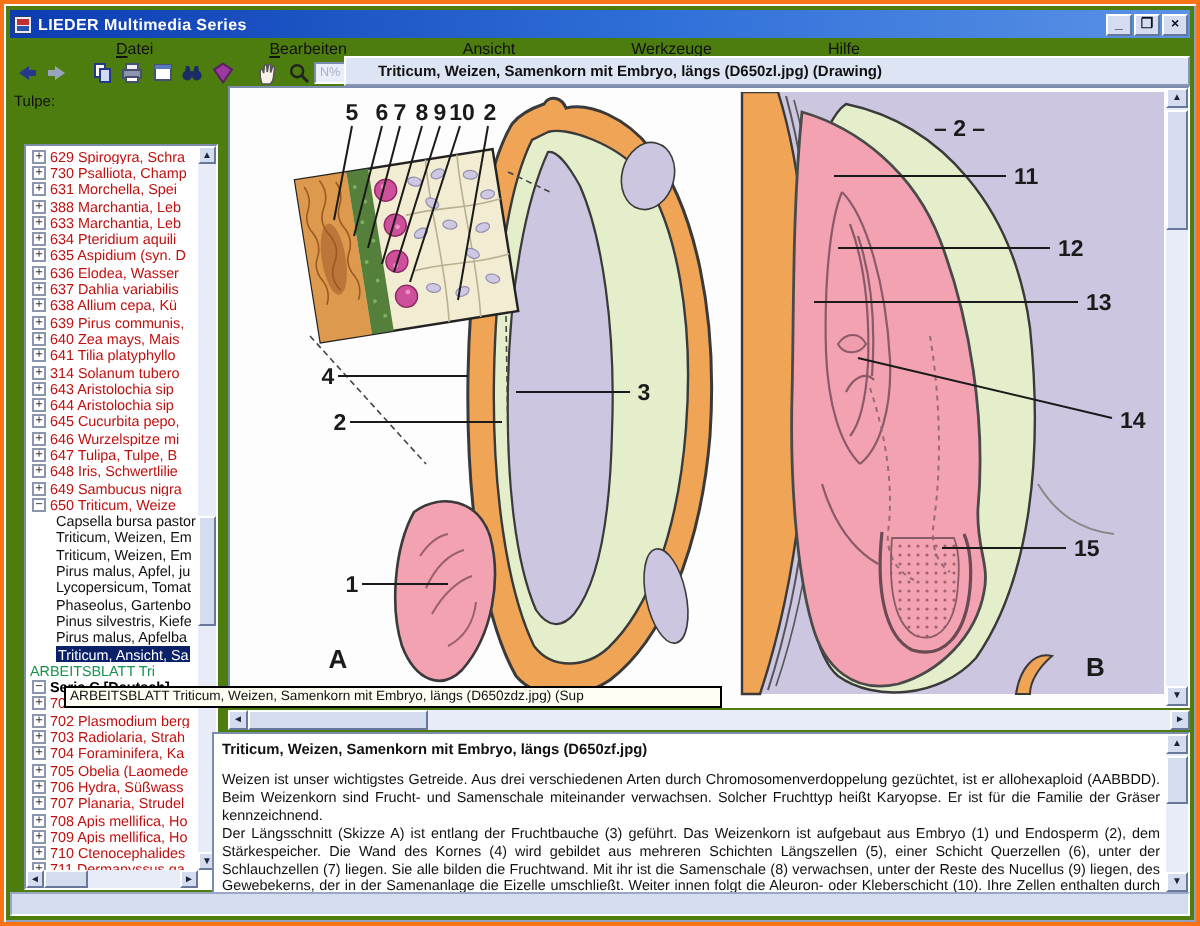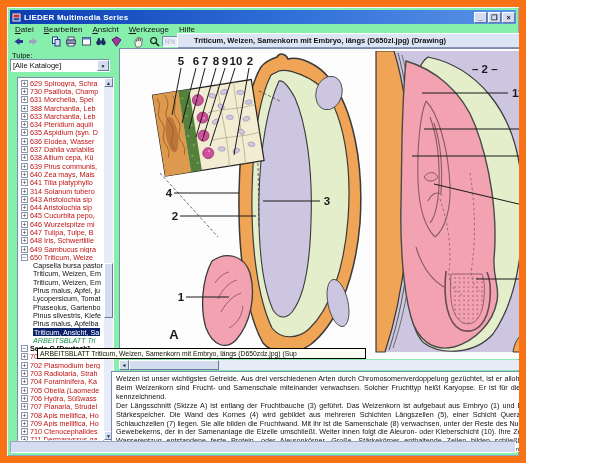--- a/index.html
+++ b/index.html
@@ -1,36 +1,36 @@
 <!DOCTYPE html>
 <html><head>
 <meta charset="utf-8">
 <style>
   html,body{margin:0;padding:0;background:#fff;}
   *{box-sizing:border-box;}
   .window{
-    position:relative;width:526px;height:463px;
-    background:#86efac;border:7px solid #f97316;
+    position:relative;width:600px;height:463px;
+    background:#4d7c0f;border:2px solid #f97316;
     box-shadow:inset 1px 1px 0 #f6f9ff, inset -1px -1px 0 #93a0bd;
     font-family:"Liberation Sans", sans-serif;color:#111;overflow:hidden;
   }
   
   .titlebar{position:absolute;left:3px;top:3px;right:3px;height:14px;
     background:linear-gradient(90deg,#0c3cb2 0%,#2f6fd8 55%,#5a92e6 100%);
     display:flex;align-items:center;color:#fff;}
   .title-text{font-size:8px;font-weight:bold;letter-spacing:.2px;white-space:nowrap;}
   .title-icon{margin:0 3px 0 2px;flex:0 0 auto;display:flex;}
   .win-btns{margin-left:auto;display:flex;gap:1px;padding-right:1px;}
   .win-btn{width:13px;height:11px;background:#d4dcf0;border:1px solid;
     border-color:#ffffff #68779c #68779c #ffffff;font-size:7px;line-height:9px;
     text-align:center;color:#101020;font-weight:bold;}
   
   .menubar{position:absolute;left:3px;top:17px;right:3px;height:11px;display:flex;
     align-items:center;font-size:8px;}
-  .menu-item{display:inline-block;padding:0 5px;white-space:nowrap;}
+  .menu-item{display:inline-block;padding:0 5px;white-space:nowrap;margin-left:48px;}
   .menu-item::first-letter{text-decoration:underline;}
   
   .toolbar{position:absolute;left:4px;top:27px;height:15px;display:flex;align-items:center;gap:1px;}
   .tbtn{width:14px;height:13px;display:flex;align-items:center;justify-content:center;}
   .tsep{width:7px;height:13px;}
   .zoom-field{width:44px;height:11px;background:#e9edf8;border:1px solid;
     border-color:#7c8cab #ffffff #ffffff #7c8cab;color:#a8b0c6;font-size:6.3px;
     line-height:9px;padding:0 2px;overflow:hidden;white-space:nowrap;}
   .pane-header{position:absolute;left:170px;top:26px;width:423px;height:15px;
     background:#dde4f4;border:1px solid;border-color:#ffffff #8896b4 #8896b4 #ffffff;
@@ -45,21 +45,21 @@
     border-color:#ffffff #68779c #68779c #ffffff;font-size:5px;text-align:center;line-height:10px;color:#222;}
   .tree-box{position:absolute;left:10px;top:70px;width:97px;height:373px;background:#fff;
     border:1px solid;border-color:#7c8cab #ffffff #ffffff #7c8cab;overflow:hidden;}
   .tree-rows{position:absolute;left:0;top:1px;right:9px;bottom:9px;overflow:hidden;}
   .tree-row{height:8.3px;display:flex;align-items:center;font-size:7.2px;white-space:nowrap;overflow:hidden;padding-left:3px;}
   .tree-row .expander{width:7px;height:7px;border:1px solid #8a96b0;background:#fff;
     font-size:6.5px;line-height:5px;text-align:center;margin-right:2px;flex:0 0 auto;color:#333;}
   .tree-row.series .lbl{color:#c01010;text-align:center;}
   .tree-row.child{padding-left:15px;}
   .tree-row.child .lbl{color:#101010;}
-  .tree-row.worksheet{padding-left:15px;font-style:italic;}
+  .tree-row.worksheet{padding-left:2px;}
   .tree-row.worksheet .lbl{color:#17934d;}
   .tree-row.header .lbl{color:#000;font-weight:bold;}
   .tree-row.selected .lbl{background:#0a2169;color:#fff;padding:0 1px;}
   
   .sb{position:absolute;background:#e7ecf8;}
   .sb-btn{position:absolute;background:#d4dcf0;border:1px solid;
     border-color:#ffffff #68779c #68779c #ffffff;font-size:5px;display:flex;
     align-items:center;justify-content:center;color:#1a2438;}
   .sb-thumb{position:absolute;background:#d4dcf0;border:1px solid;
     border-color:#ffffff #68779c #68779c #ffffff;}
@@ -168,24 +168,20 @@
           <circle cx="4.6" cy="4.6" r="3" fill="none" stroke="#222" stroke-width="1.2"></circle>
           <line x1="6.9" y1="6.9" x2="10" y2="10" stroke="#222" stroke-width="1.5"></line>
         </svg>
     </span>
     <span class="zoom-field">N% (Format/Ident)</span>
   </div>
 
   <div class="pane-header">Triticum, Weizen, Samenkorn mit Embryo, längs (D650zl.jpg) (Drawing)</div>
 
   <div class="filter-label">Tulpe:</div>
-  <div class="filter-box">
-    <span class="filter-text">[Alle Kataloge]</span>
-    <span class="dd-btn">▼</span>
-  </div>
 
   <div class="tree-box">
     <div class="tree-rows">
         <div class="tree-row series">
           <span class="expander">+</span>
           <span class="lbl">629 Spirogyra, Schra</span>
         </div>
         <div class="tree-row series">
           <span class="expander">+</span>
           <span class="lbl">730 Psalliota, Champ</span>
@@ -530,20 +526,21 @@
   <div class="sb" style="left:112px;top:353px;width:481px;height:10px;">
     <div class="sb-btn" style="left:0;top:0;width:10px;height:10px;">◄</div>
     <div class="sb-thumb" style="left:10px;top:0;width:90px;height:10px;"></div>
     <div class="sb-btn" style="right:0;top:0;width:10px;height:10px;">►</div>
   </div>
 
   <div class="tooltip">ARBEITSBLATT  Triticum, Weizen, Samenkorn mit Embryo, längs  (D650zdz.jpg) (Sup</div>
 
   <div class="info-panel">
     <div class="info-text">
+      <div class="info-title">Triticum, Weizen, Samenkorn mit Embryo, längs (D650zf.jpg)</div>
       <div class="info-body">Weizen ist unser wichtigstes Getreide. Aus drei verschiedenen Arten durch Chromosomenverdoppelung gezüchtet, ist er allohexaploid (AABBDD). Beim Weizenkorn sind Frucht- und Samenschale miteinander verwachsen. Solcher Fruchttyp heißt Karyopse. Er ist für die Familie der Gräser kennzeichnend.
 Der Längsschnitt (Skizze A) ist entlang der Fruchtbauche (3) geführt. Das Weizenkorn ist aufgebaut aus Embryo (1) und Endosperm (2), dem Stärkespeicher. Die Wand des Kornes (4) wird gebildet aus mehreren Schichten Längszellen (5), einer Schicht Querzellen (6), unter der Schlauchzellen (7) liegen. Sie alle bilden die Fruchtwand. Mit ihr ist die Samenschale (8) verwachsen, unter der Reste des Nucellus (9) liegen, des Gewebekerns, der in der Samenanlage die Eizelle umschließt. Weiter innen folgt die Aleuron- oder Kleberschicht (10). Ihre Zellen enthalten durch Wasserentzug entstandene feste Protein- oder Aleuronkörner. Große, Stärkekörner enthaltende Zellen bilden schließlich die Masse des Endosperms (2). - Um rein weißes Weizenmehl zu ermahlen, werden mit allen Schichten und dem Embryo wichtige Vita- und Baustoffe entfernt. Nur das Vollkornbrot ...</div>
     </div>
     <div class="sb" style="right:0;top:0;width:11px;bottom:0;">
       <div class="sb-btn" style="left:0;top:0;width:11px;height:10px;">▲</div>
       <div class="sb-thumb" style="left:0;top:11px;width:11px;height:24px;"></div>
       <div class="sb-btn" style="left:0;bottom:0;width:11px;height:10px;">▼</div>
     </div>
   </div>
 

